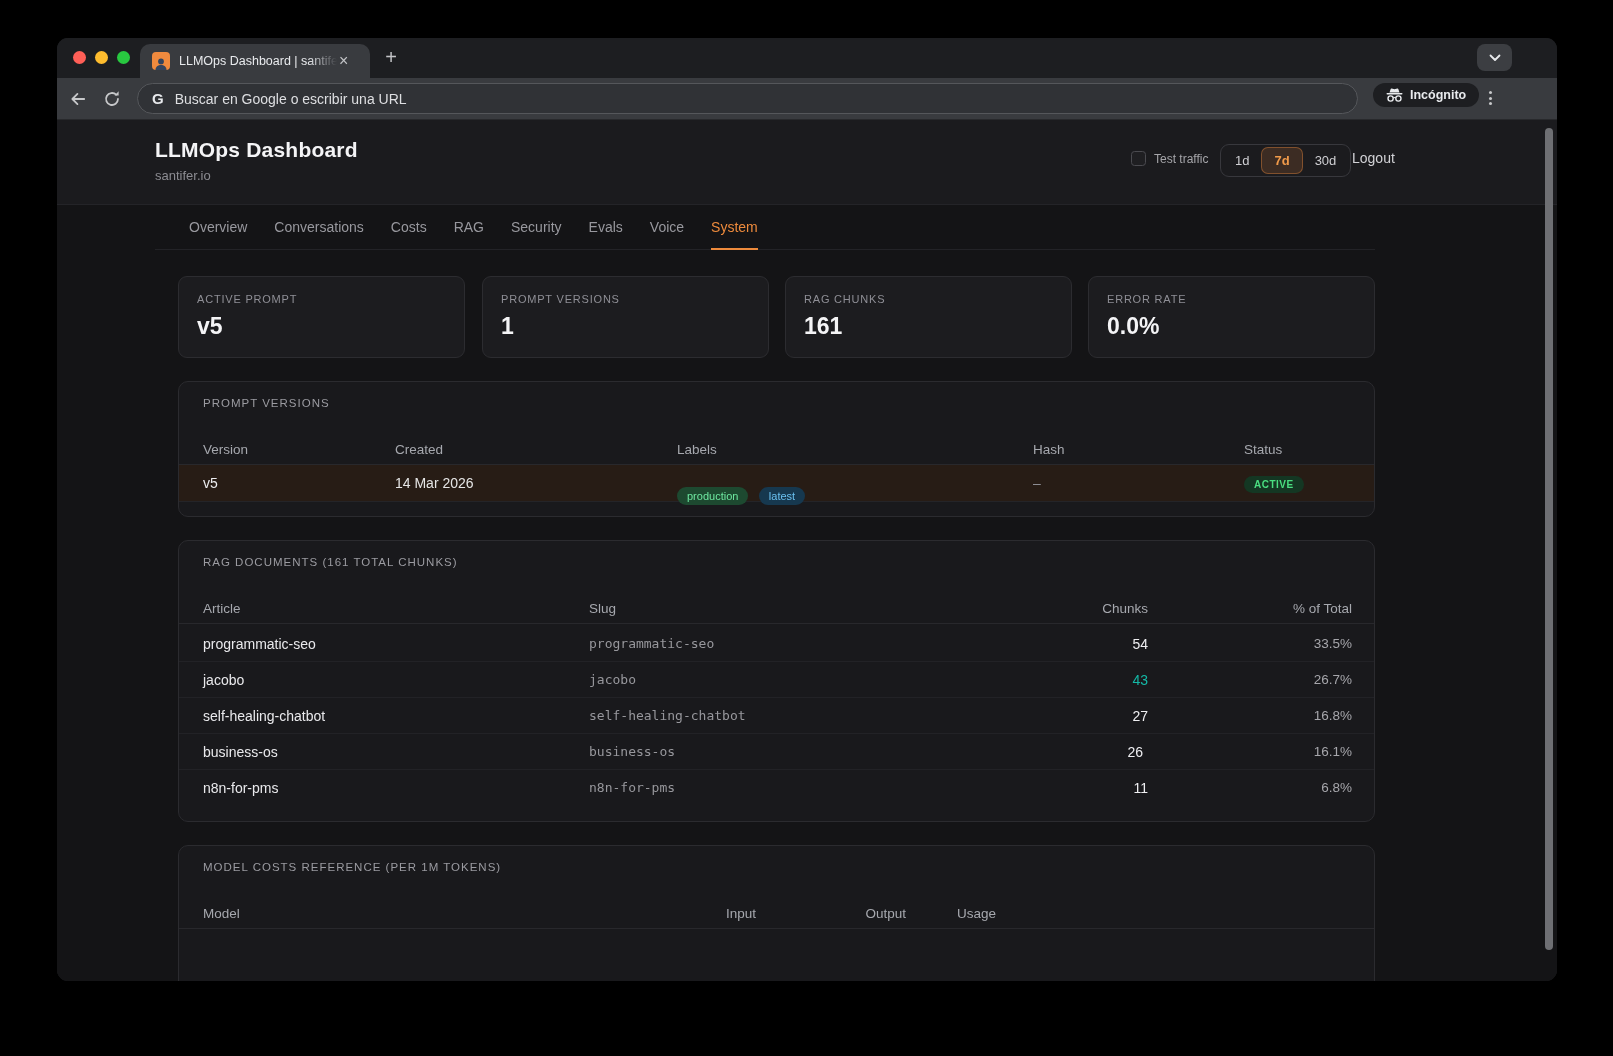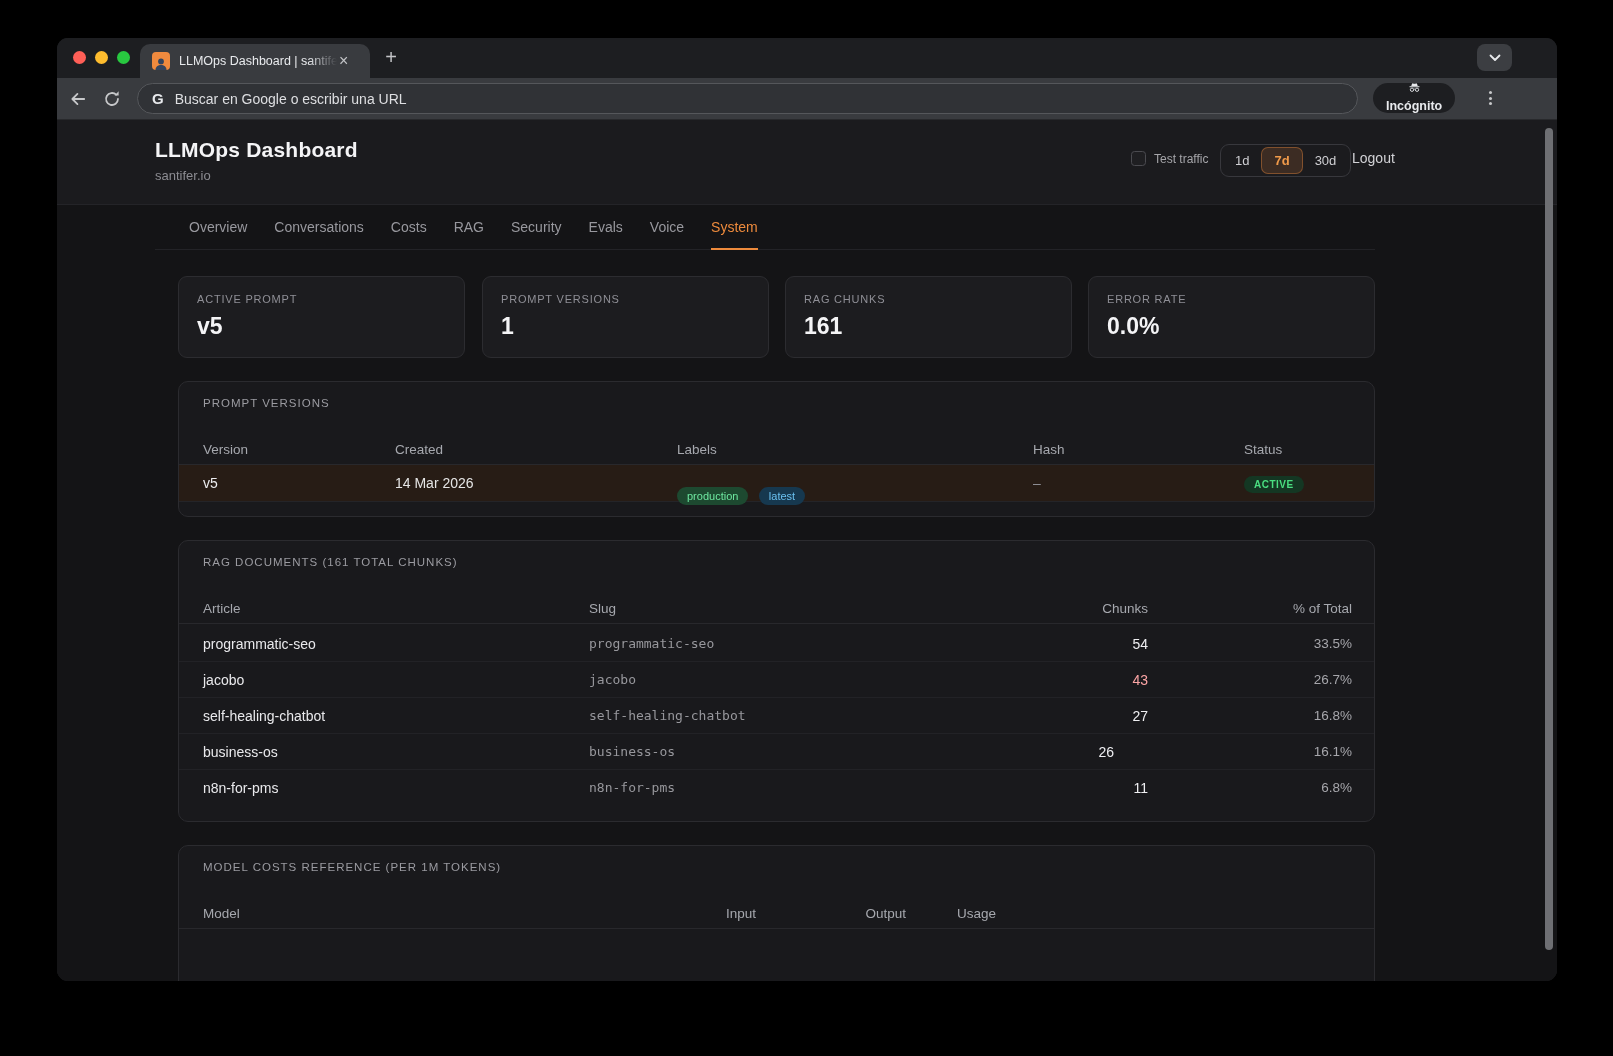--- a/index.html
+++ b/index.html
@@ -26,22 +26,22 @@
   .strip-chevron { position:absolute; left:1420px; top:6px; width:35px; height:27px;
     background:#3c3e42; border-radius:8px; display:flex; align-items:center; justify-content:center; }
 
   
   .toolbar { position:relative; height:42px; background:#393b3f; border-bottom:1px solid #28292c; }
   .navbtn { position:absolute; top:12px; width:18px; height:18px; }
   .addressbar { position:absolute; left:80px; top:5px; width:1221px; height:31px; background:#303236;
     border:1px solid #55575b; border-radius:16px; display:flex; align-items:center; padding:0 14px; }
   .g-glyph { color:#e8eaed; font-weight:bold; font-size:15px; margin-right:11px; }
   .address-text { color:#dedfe2; font-size:14px; }
-  .incog { position:absolute; left:1316px; top:5px; height:30px; background:#1d1e21; border-radius:15px;
-    display:flex; align-items:center; padding:0 13px; gap:7px;flex-direction:column; }
+  .incog { position:absolute; left:1316px; top:5px; height:24px; background:#1d1e21; border-radius:15px;
+    display:flex; align-items:center; padding:0 13px; gap:7px; }
   .incog span { color:#e8eaed; font-size:12.5px; font-weight:600; }
   .dots { position:absolute; left:1430px; top:11px; display:flex; flex-direction:column; gap:2.5px;
     align-items:center; padding:2px; }
   .dots i { width:3px; height:3px; border-radius:50%; background:#c7c8ca; }
 
   
   .content { position:relative; height:861px; background:#141416; }
   .pagehead { position:absolute; left:0; top:0; width:100%; height:85px; background:#1b1b1e;
     border-bottom:1px solid #242428; }
   .pagetitle { position:absolute; left:98px; top:18px; color:#f4f4f6; font-size:21px; font-weight:bold;
@@ -221,33 +221,33 @@
       </div>
       <div class="rag-row" style="top:85px;">
         <span class="cell" style="left:24px; color:#e9e9ec; font-size:14px;">programmatic-seo</span>
         <span class="cell mono" style="left:410px; color:#97979c; font-size:13px;">programmatic-seo</span>
         <span class="cell" style="left:819px; width:150px; text-align:right; color:#efeff2; font-size:14px;">54</span>
         <span class="cell" style="left:1023px; width:150px; text-align:right; color:#a6a6ab; font-size:13.5px;">33.5%</span>
       </div>
       <div class="rag-row" style="top:121px;">
         <span class="cell" style="left:24px; color:#e9e9ec; font-size:14px;">jacobo</span>
         <span class="cell mono" style="left:410px; color:#97979c; font-size:13px;">jacobo</span>
-        <span class="cell" style="left:819px; width:150px; text-align:right; color:#fca5a5; font-size:14px;">43</span>
+        <span class="cell" style="left:819px; width:150px; text-align:right; color:#14b8a6; font-size:14px;">43</span>
         <span class="cell" style="left:1023px; width:150px; text-align:right; color:#a6a6ab; font-size:13.5px;">26.7%</span>
       </div>
       <div class="rag-row" style="top:157px;">
         <span class="cell" style="left:24px; color:#e9e9ec; font-size:14px;">self-healing-chatbot</span>
         <span class="cell mono" style="left:410px; color:#97979c; font-size:13px;">self-healing-chatbot</span>
         <span class="cell" style="left:819px; width:150px; text-align:right; color:#efeff2; font-size:14px;">27</span>
         <span class="cell" style="left:1023px; width:150px; text-align:right; color:#a6a6ab; font-size:13.5px;">16.8%</span>
       </div>
       <div class="rag-row" style="top:193px;">
         <span class="cell" style="left:24px; color:#e9e9ec; font-size:14px;">business-os</span>
         <span class="cell mono" style="left:410px; color:#97979c; font-size:13px;">business-os</span>
-        <span class="cell" style="left:785px; width:150px; text-align:right; color:#efeff2; font-size:14px;">26</span>
+        <span class="cell" style="left:814px; width:150px; text-align:right; color:#efeff2; font-size:14px;">26</span>
         <span class="cell" style="left:1023px; width:150px; text-align:right; color:#a6a6ab; font-size:13.5px;">16.1%</span>
       </div>
       <div class="rag-row" style="top:229px; border-bottom:none;">
         <span class="cell" style="left:24px; color:#e9e9ec; font-size:14px;">n8n-for-pms</span>
         <span class="cell mono" style="left:410px; color:#97979c; font-size:13px;">n8n-for-pms</span>
         <span class="cell" style="left:819px; width:150px; text-align:right; color:#efeff2; font-size:14px;">11</span>
         <span class="cell" style="left:1023px; width:150px; text-align:right; color:#a6a6ab; font-size:13.5px;">6.8%</span>
       </div>
     </div>
 

